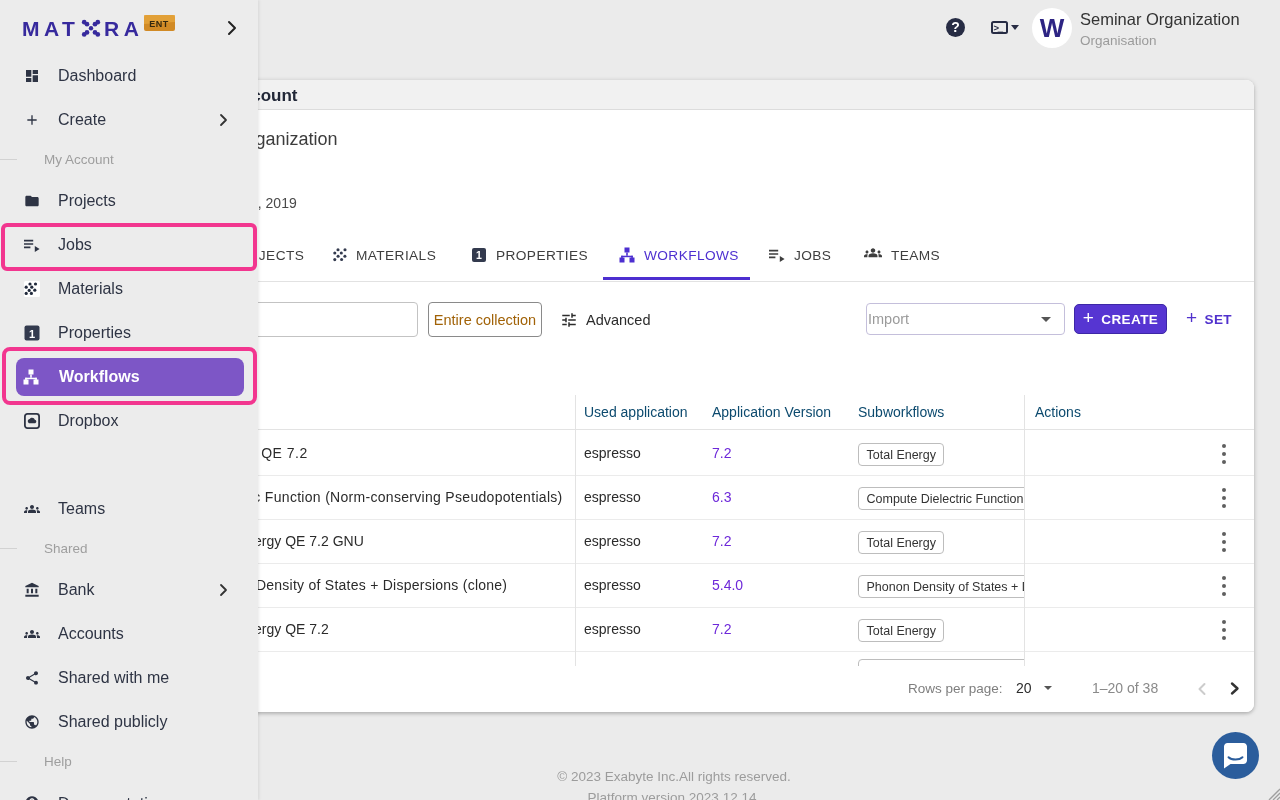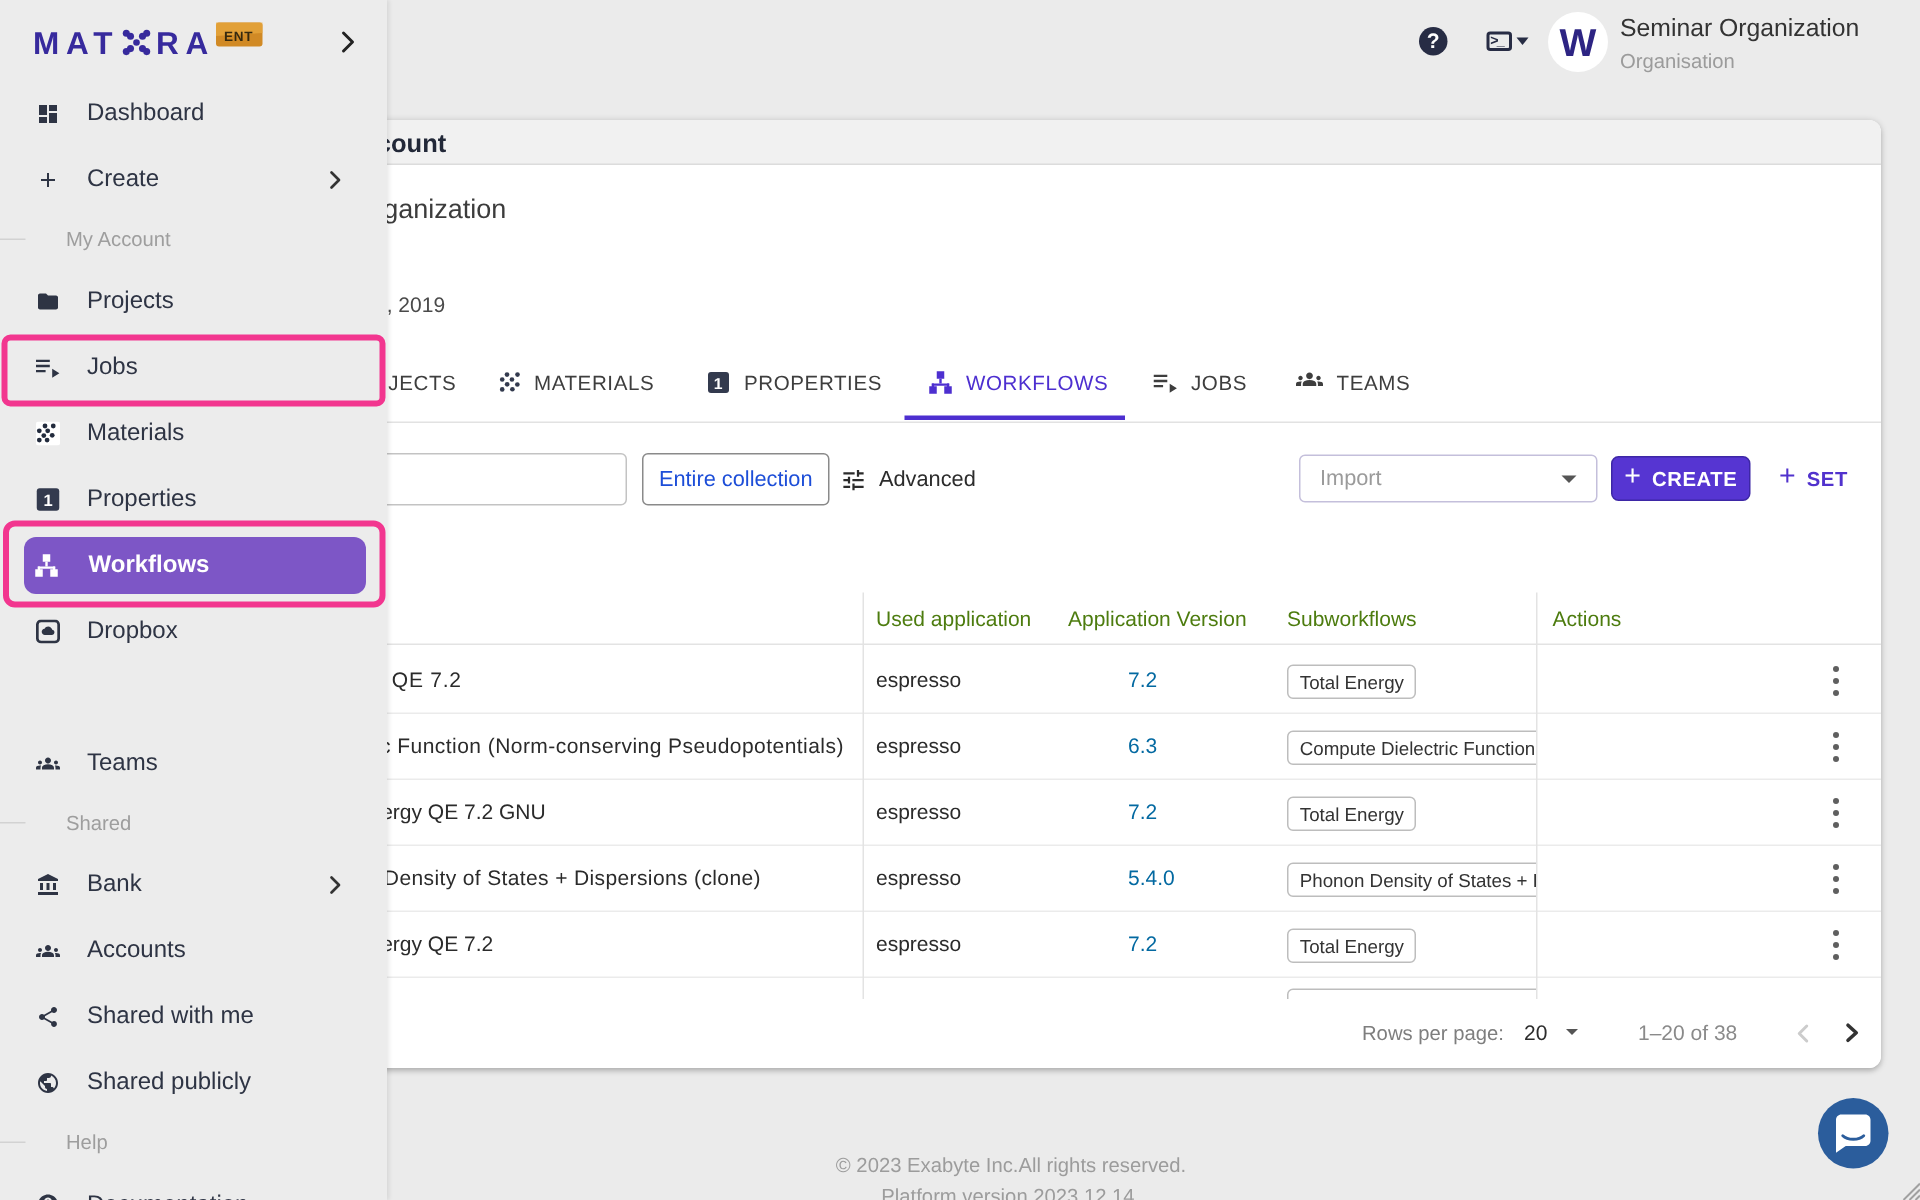--- a/index.html
+++ b/index.html
@@ -20,40 +20,40 @@
 #orgdate { position:absolute; left:110px; top:84px; font-size:14px; color:#4a4a4a; }
 #tabbar { position:absolute; left:0; top:149px; width:100%; height:53px; border-bottom:1px solid #e2e2e2; }
 .tab { position:absolute; top:0; height:52px; display:flex; align-items:center; gap:9px;
   font-size:13.7px; font-weight:500; letter-spacing:0.4px; color:#3e3e3e; white-space:nowrap; }
 .tab svg { flex:0 0 auto; }
 .tab.sel { color:#4d2fd0; }
 #tabul { position:absolute; left:463px; top:197px; width:147px; height:3px; background:#4d2fd0; }
 
 
 .searchbox { position:absolute; left:40px; top:222px; width:238px; height:35px; border:1px solid #c3c3c3; border-radius:4px; }
-.entcol { position:absolute; left:288px; top:222px; width:125px; height:35px; border:1px solid #8a8a8a; border-radius:4px;
-  display:flex; align-items:center; justify-content:center; font-size:14.5px; color:#1d4ed8; }
+.entcol { position:absolute; left:288px; top:222px; width:114px; height:35px; border:1px solid #8a8a8a; border-radius:4px;
+  display:flex; align-items:center; justify-content:center; font-size:14.5px; color:#a16207; }
 .adv { position:absolute; left:420px; top:222px; height:35px; display:flex; align-items:center; gap:8px; font-size:14.5px; color:#2c2c2c; }
 .imp { position:absolute; left:726px; top:223px; width:199px; height:32px; border:1px solid #c4bfdb; border-radius:4px; }
-.imp .ph { position:absolute; left:13px; top:7px; font-size:14.5px; color:#9b9b9b; }
+.imp .ph { position:absolute; left:1px; top:7px; font-size:14.5px; color:#9b9b9b; }
 .imp .car { position:absolute; right:13px; top:13px; width:0; height:0; border-left:5px solid transparent; border-right:5px solid transparent; border-top:5px solid #555; }
 .createbtn { position:absolute; left:934px; top:224px; width:93px; height:30px; background:#5635d2; border:1px solid #3d27a6; border-radius:5px;
   display:flex; align-items:center; justify-content:center; gap:7px; color:#fff; font-size:13.5px; font-weight:700; letter-spacing:0.4px; }
 .setbtn { position:absolute; left:1046px; top:224px; height:30px; display:flex; align-items:center; gap:7px; color:#5132cd; font-size:13.5px; font-weight:700; letter-spacing:0.4px; }
 .plus { font-size:19px; font-weight:400; margin-top:-2px; }
 
 
 #tbl { position:absolute; left:0; top:315px; width:100%; height:271px; }
 .vline { position:absolute; top:0; width:1px; height:271px; background:#e3e3e3; }
 .hrow { position:absolute; left:0; top:0; width:100%; height:35px; border-bottom:1px solid #e3e3e3; }
-.hcell { position:absolute; top:9px; font-size:14px; font-weight:500; color:#4d7c0f; }
+.hcell { position:absolute; top:9px; font-size:14px; font-weight:500; color:#0c4a6e; }
 .trow { position:absolute; left:0; width:100%; height:44px; border-bottom:1px solid #ebebeb; }
 .nm { position:absolute; top:13px; font-size:14px; color:#2b2b2b; white-space:nowrap; }
 .esp { position:absolute; left:444px; top:13px; font-size:14px; color:#2b2b2b; }
-.ver { position:absolute; left:572px; top:13px; font-size:14px; color:#0369a1;margin-left:40px; }
+.ver { position:absolute; left:572px; top:13px; font-size:14px; color:#6d28d9; }
 .chipclip { position:absolute; left:718px; top:0; width:166px; height:44px; overflow:hidden; }
 .chip { position:absolute; left:0; top:11px; height:23px; border:1px solid #bdbdbd; border-radius:4px; background:#fff;
   display:inline-flex; align-items:center; padding:0 7.5px; font-size:12.5px; color:#333; white-space:nowrap; }
 .dots3 { position:absolute; left:1082px; width:4px; height:20px; }
 .dots3 i { position:absolute; left:0; width:4px; height:4px; border-radius:50%; background:#5f5f5f; }
 
 
 #pager { position:absolute; left:0; top:586px; width:100%; height:46px; background:#fff; }
 #pager .rpp { position:absolute; left:768px; top:15px; font-size:13.5px; color:#7e7e7e; }
 #pager .n20 { position:absolute; left:876px; top:14px; font-size:14px; color:#2c2c2c; }

